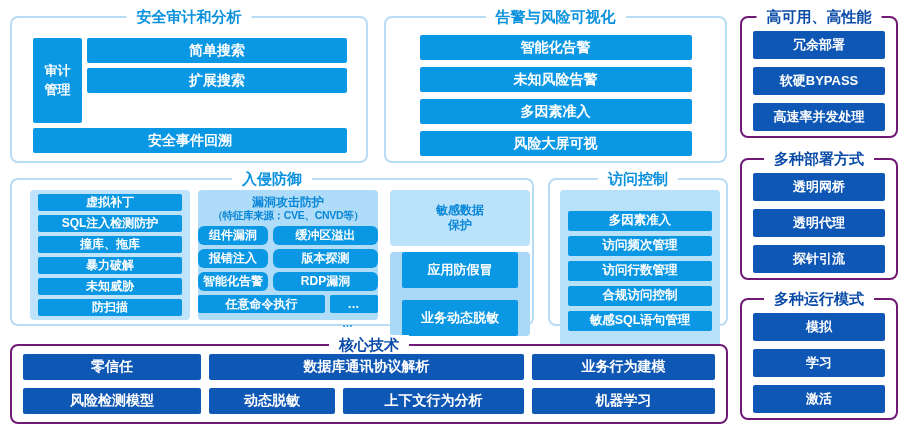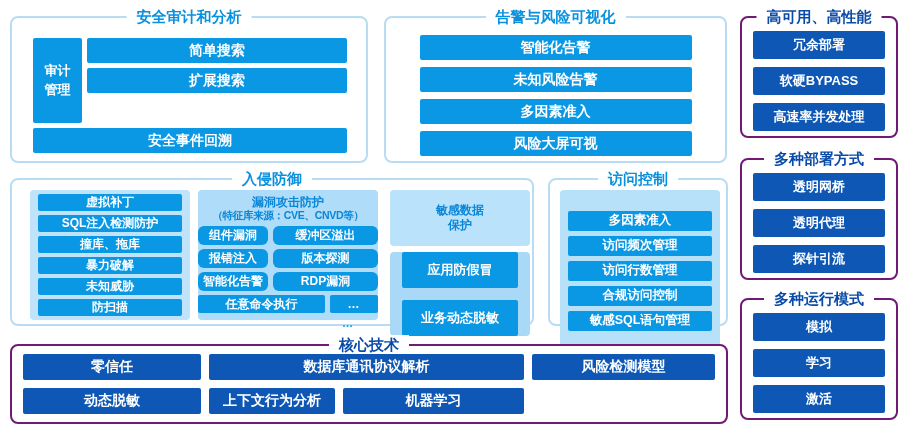--- a/index.html
+++ b/index.html
@@ -186,20 +186,21 @@
       <div class="dbox">学习</div>
       <div class="dbox">激活</div>
     </div>
   </div>
 
   <div class="panel dark" id="p-core">
     <span class="panel-title">核心技术</span>
     <div class="core-grid">
       <div class="dbox">零信任</div>
       <div class="dbox core-span2">数据库通讯协议解析</div>
+      <div class="dbox">业务行为建模</div>
       <div class="dbox">风险检测模型</div>
       <div class="dbox">动态脱敏</div>
       <div class="dbox">上下文行为分析</div>
       <div class="dbox">机器学习</div>
     </div>
   </div>
 
 </div>
 
 </body></html>

